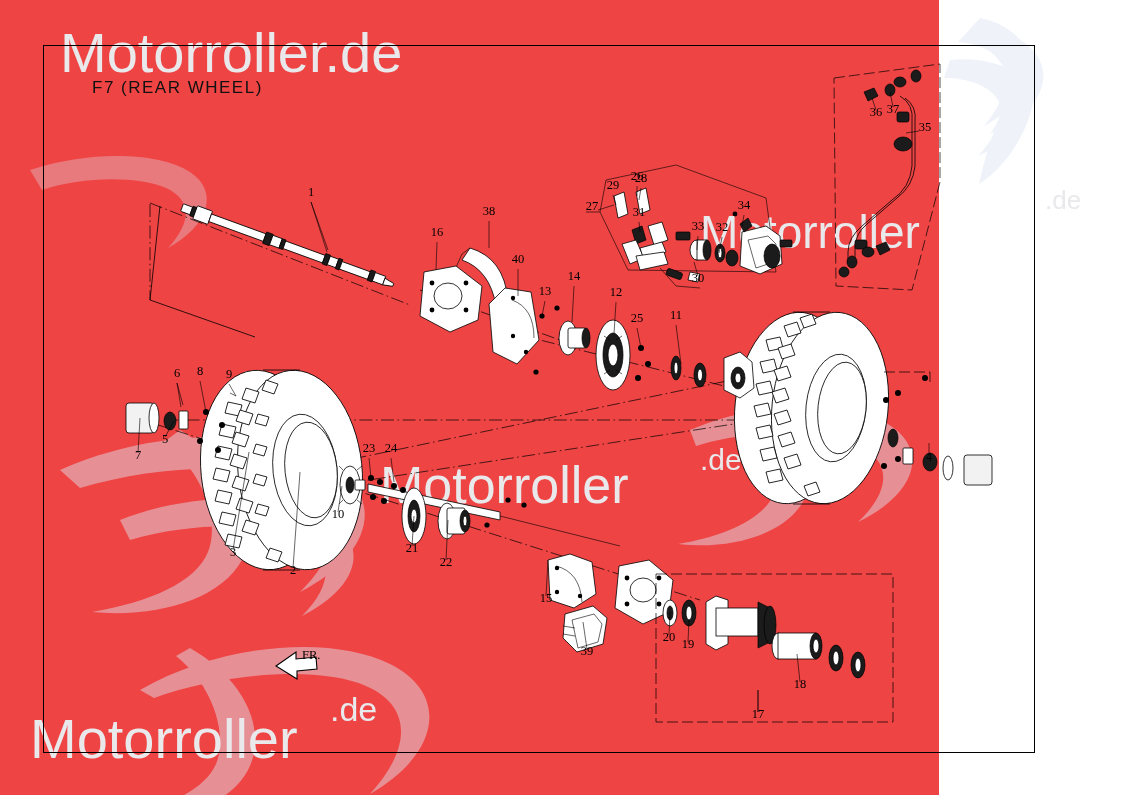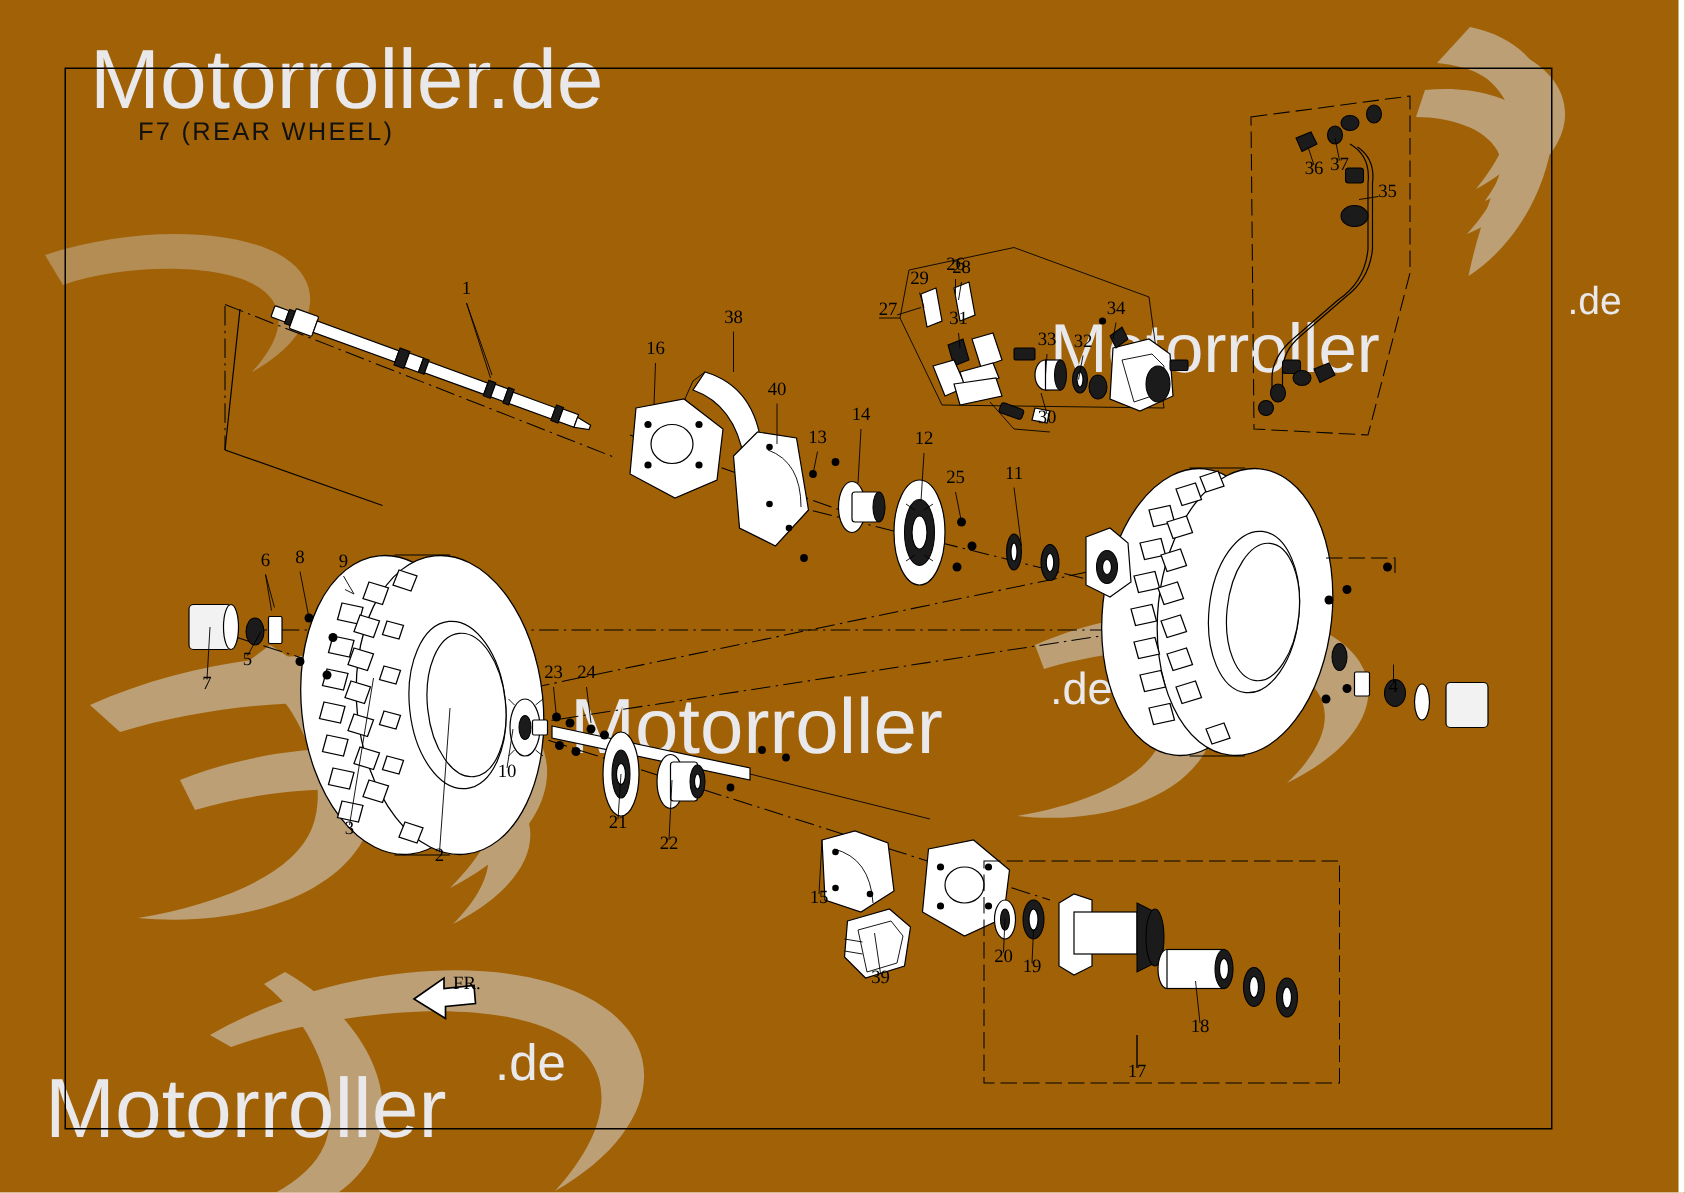--- a/index.html
+++ b/index.html
@@ -1,17 +1,17 @@
 <!DOCTYPE html>
 <html><head>
 <meta charset="utf-8">
 <style>
   html,body{margin:0;padding:0;background:#ffffff;}
   body{width:1123px;height:795px;overflow:hidden;font-family:"Liberation Sans",sans-serif;}
-  #stage{position:relative;width:1119px;height:795px;background:#a16207;}
+  #stage{position:relative;width:939px;height:795px;background:#ef4444;}
 
   
   .wm{position:absolute;pointer-events:none;user-select:none;}
   .wm-text{color:#e9e9ec;font-family:"Liberation Sans",sans-serif;font-weight:400;white-space:nowrap;}
   .wm-logo{opacity:.55;}
 
   
   #frame{position:absolute;left:43px;top:45px;width:992px;height:708px;
          border:1.6px solid #000;box-sizing:border-box;background:transparent;}
 

